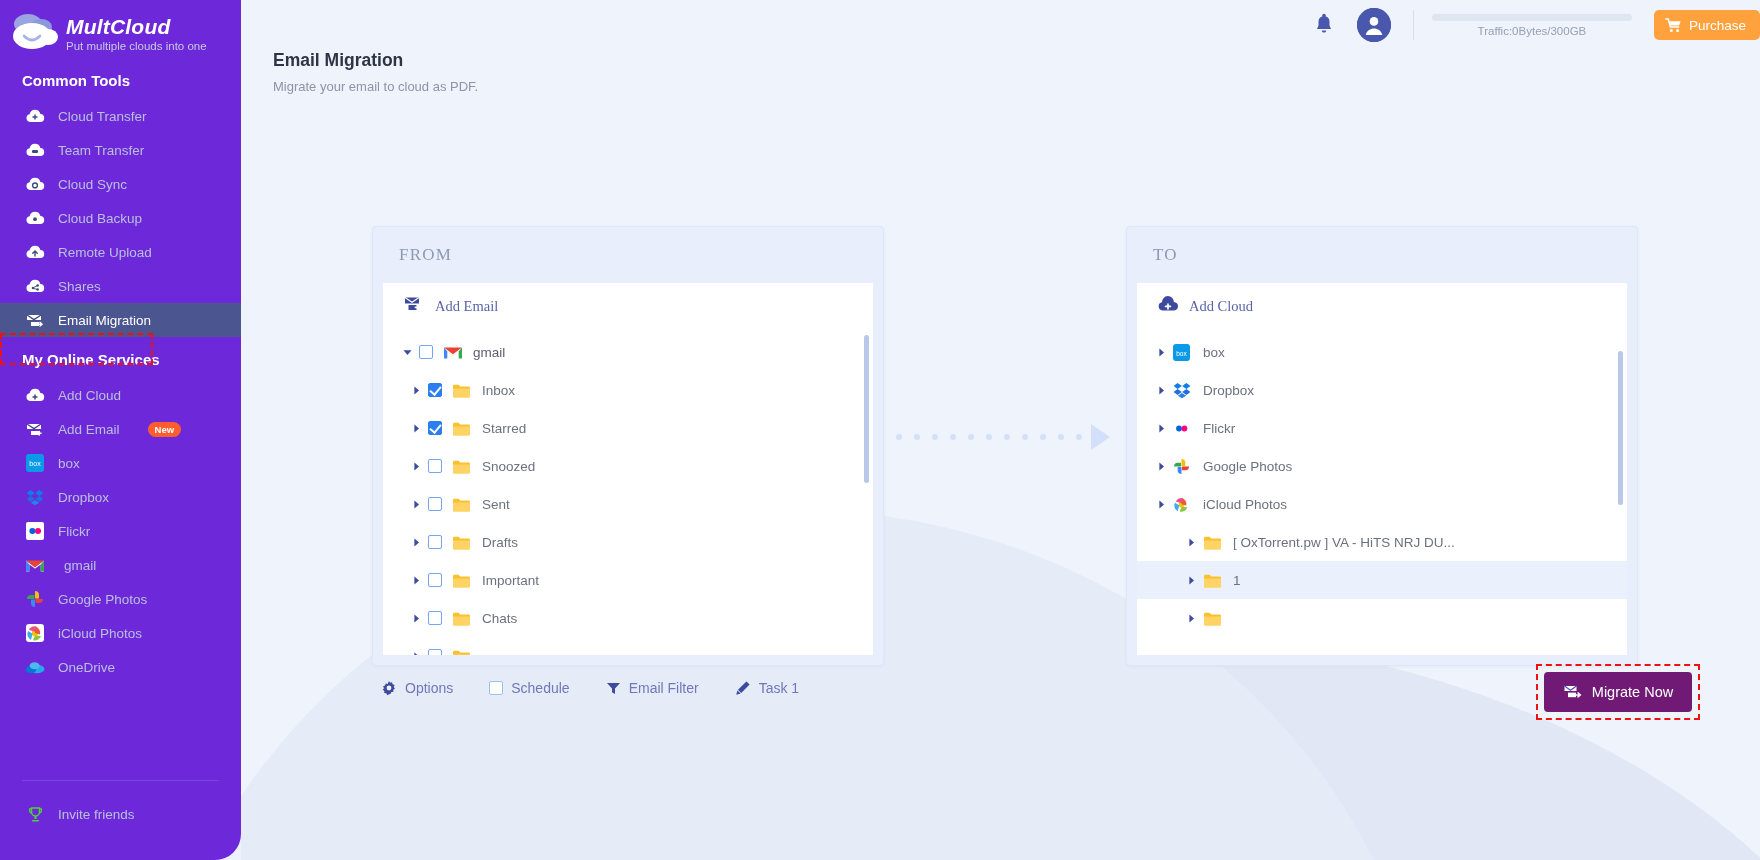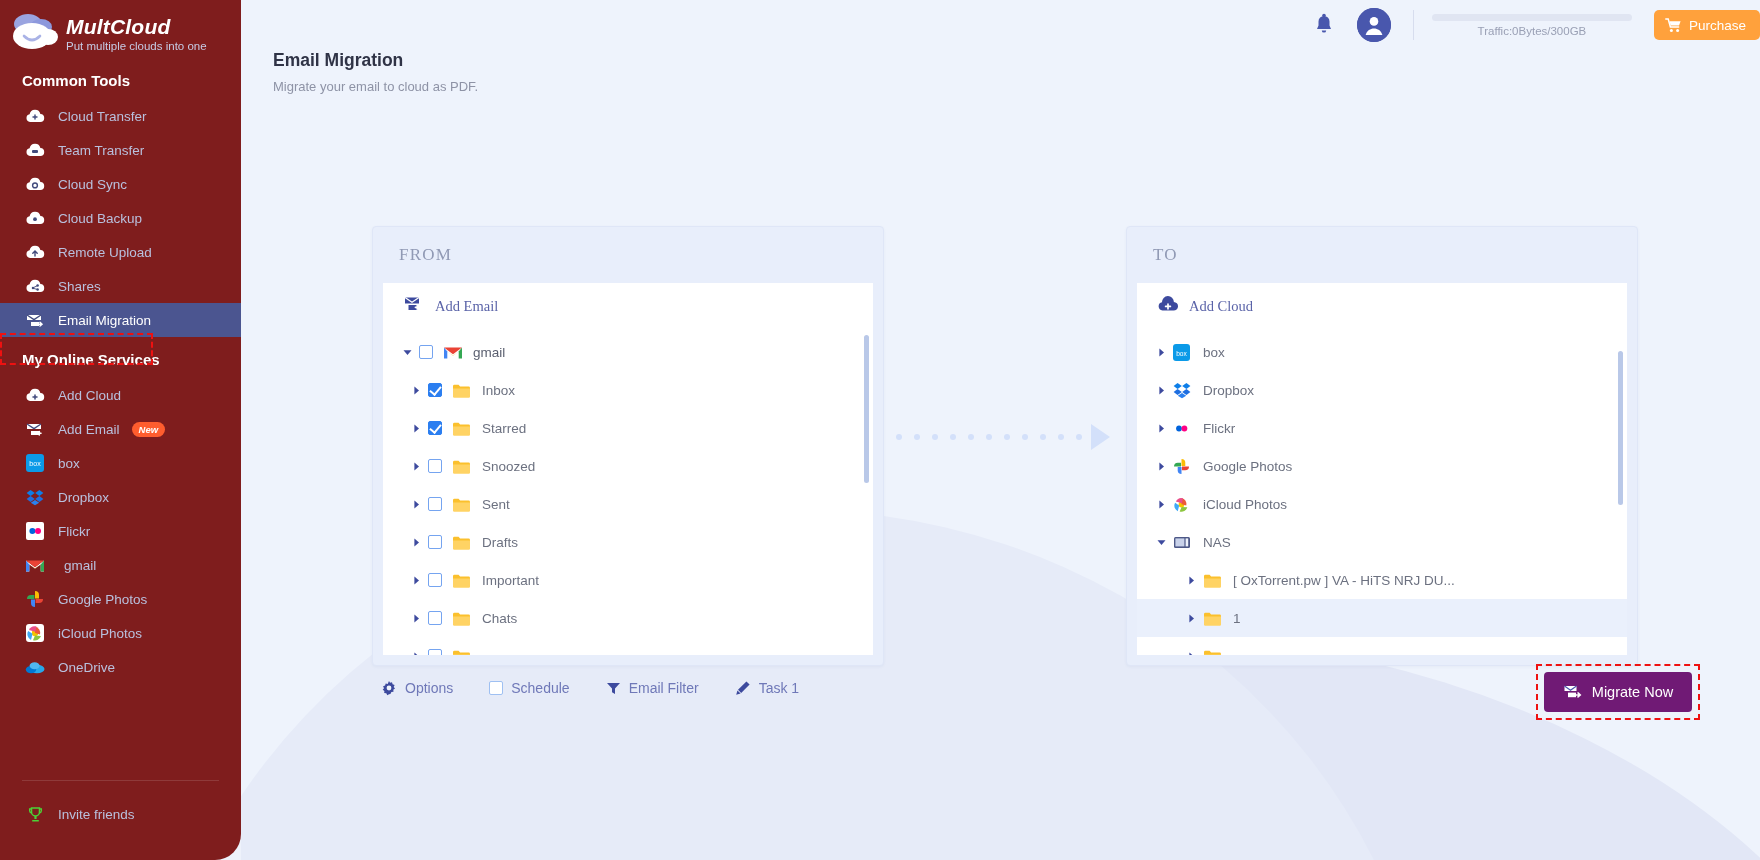--- a/index.html
+++ b/index.html
@@ -8,21 +8,21 @@
     font-family: "Liberation Sans", sans-serif;
     overflow: hidden;
     background: #eef2fb;
   }
   #app { position: relative; width: 1760px; height: 860px; }
 
   
   #sidebar {
     position: absolute; left: 0; top: 0;
     width: 241px; height: 860px;
-    background: #7f1d1d;
+    background: #6d28d9;
     border-radius: 0 0 26px 0;
     overflow: hidden;
     z-index: 5;
   }
   .brand { display: flex; align-items: center; padding: 10px 0 0 8px; height: 58px; }
   .brand-logo { width: 56px; height: 48px; position: relative; flex: 0 0 56px; }
   .brand-text { margin-left: 2px; }
   .brand-title {
     color: #ffffff; font-size: 21px; font-weight: bold;
     font-style: italic; letter-spacing: .2px; line-height: 21px;
@@ -40,22 +40,22 @@
     position: relative; cursor: pointer;
   }
   .side-item .ico {
     width: 26px; flex: 0 0 26px; display: flex;
     align-items: center; justify-content: center;
     margin-right: 10px;
   }
   .side-item.active { background: #4b5590; color: #ffffff; }
   .side-item .lbl { white-space: nowrap; }
   .badge-new {
-    margin-left: 12px; background: #ff5d2e; color: #fff;
-    font-size: 9.5px; font-weight: bold; font-style: italic;
+    margin-left: 28px; background: #ff5d2e; color: #fff;
+    font-size: 9.5px; font-weight: bold; 
     border-radius: 9px; padding: 2px 7px 2px 7px;
   }
   .side-divider {
     margin: 26px 22px 16px 22px; height: 1px;
     background: rgba(255,255,255,.13);
   }
   .redbox {
     position: absolute; border: 2.5px dashed #ee1111;
     pointer-events: none; z-index: 40;
   }
@@ -761,35 +761,20 @@
                   <circle cx="8.5" cy="8.5" r="2.9" fill="#f5c400"></circle>
                   <path d="M8.5 2a6.2 6.2 0 0 1 4.8 7.6l-4.8-1.4z" fill="#ec5a3a"></path>
                   <path d="M14.3 11.3A6.2 6.2 0 0 1 6.7 15.5l1.9-4.6z" fill="#8dc63f"></path>
                   <path d="M4.8 15.2a6.2 6.2 0 0 1-2.7-8.5l4.1 2.7z" fill="#3fa9f5"></path>
                   <path d="M2.9 5.6a6.2 6.2 0 0 1 7.1-3.3L8.8 7.3z" fill="#e94f8a"></path>
                 </svg>
             </span>
             <span class="tlbl">iCloud Photos</span>
           </div>
 
-          <div class="trow indent0">
-            <span class="caret">
-              <svg width="9" height="9" viewBox="0 0 9 9">
-                  <path d="M0.5 2.3h8L4.5 7z" fill="#3d4a9e"></path>
-                </svg>
-            </span>
-            <span class="tico">
-              <svg width="18" height="15" viewBox="0 0 18 15">
-                  <rect x="1" y="2" width="16" height="11" rx="1.5" fill="#4d5887"></rect>
-                  <rect x="2.4" y="3.4" width="9" height="8" fill="#c9d2ea"></rect>
-                  <rect x="12.6" y="3.4" width="2.6" height="8" fill="#eef2fb"></rect>
-                </svg>
-            </span>
-            <span class="tlbl">NAS</span>
-          </div>
 
           <div class="trow indent2">
             <span class="caret">
               <svg width="9" height="9" viewBox="0 0 9 9">
                   <path d="M2.4 0.5v8L7 4.5z" fill="#3d4a9e"></path>
                 </svg>
             </span>
             <span class="tico">
               <svg width="19" height="15" viewBox="0 0 19 15">
                   <path d="M1 3.2a1.4 1.4 0 0 1 1.4-1.4h4.2l1.5 1.7h8.5a1.4 1.4 0 0 1 1.4 1.4v7.7a1.2 1.2 0 0 1-1.2 1.2H2.2A1.2 1.2 0 0 1 1 13.6z" fill="#fbc02d"></path>

